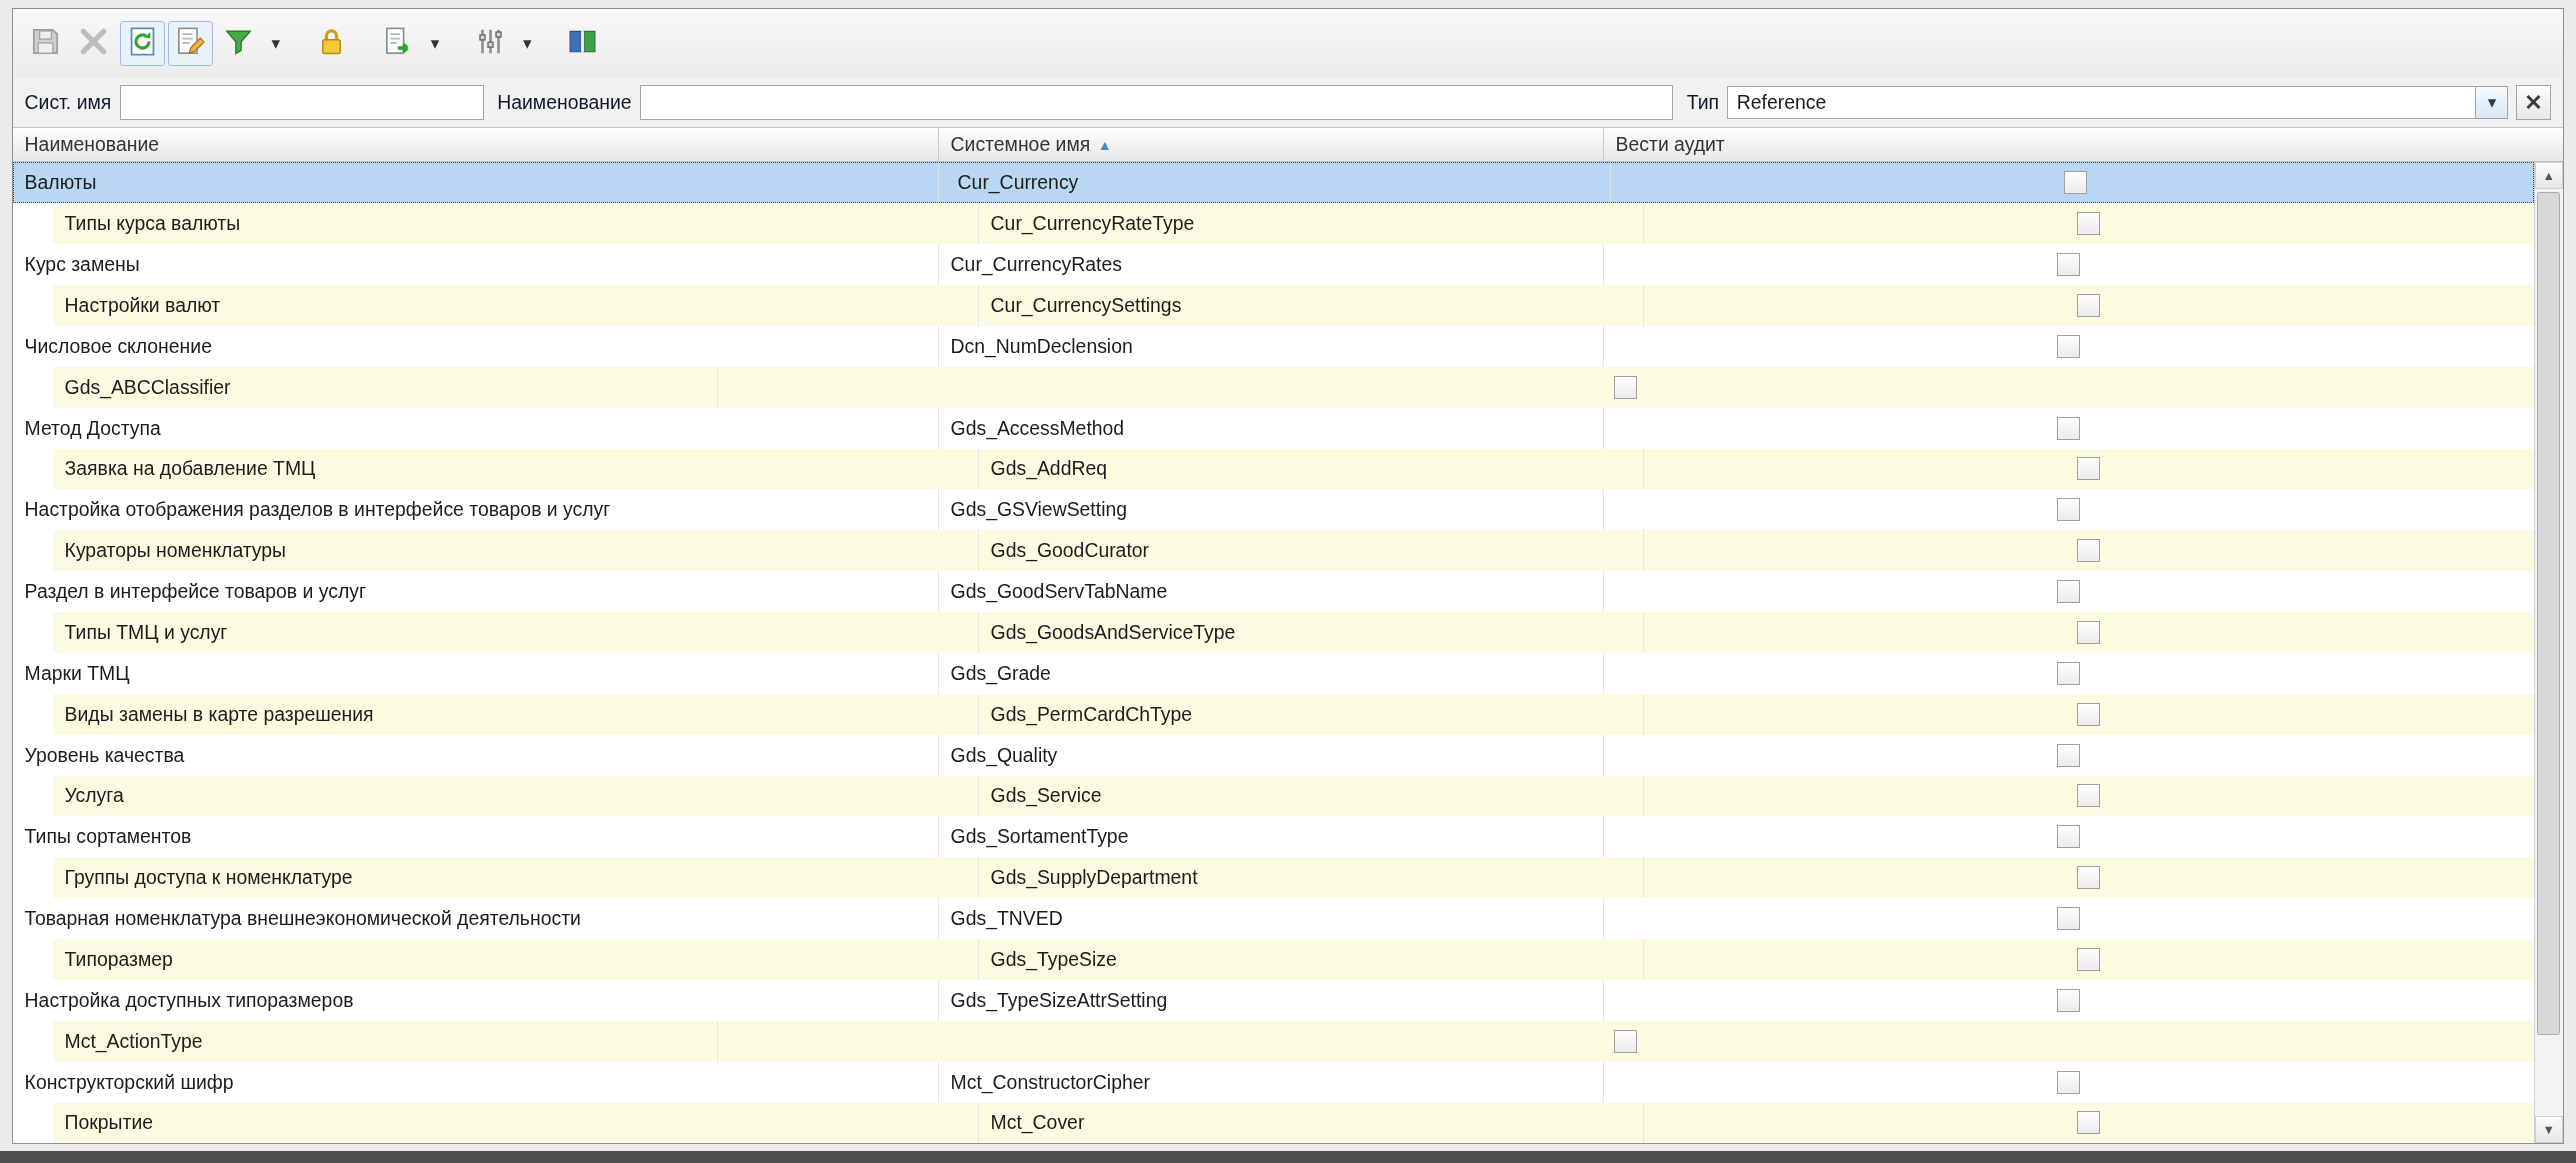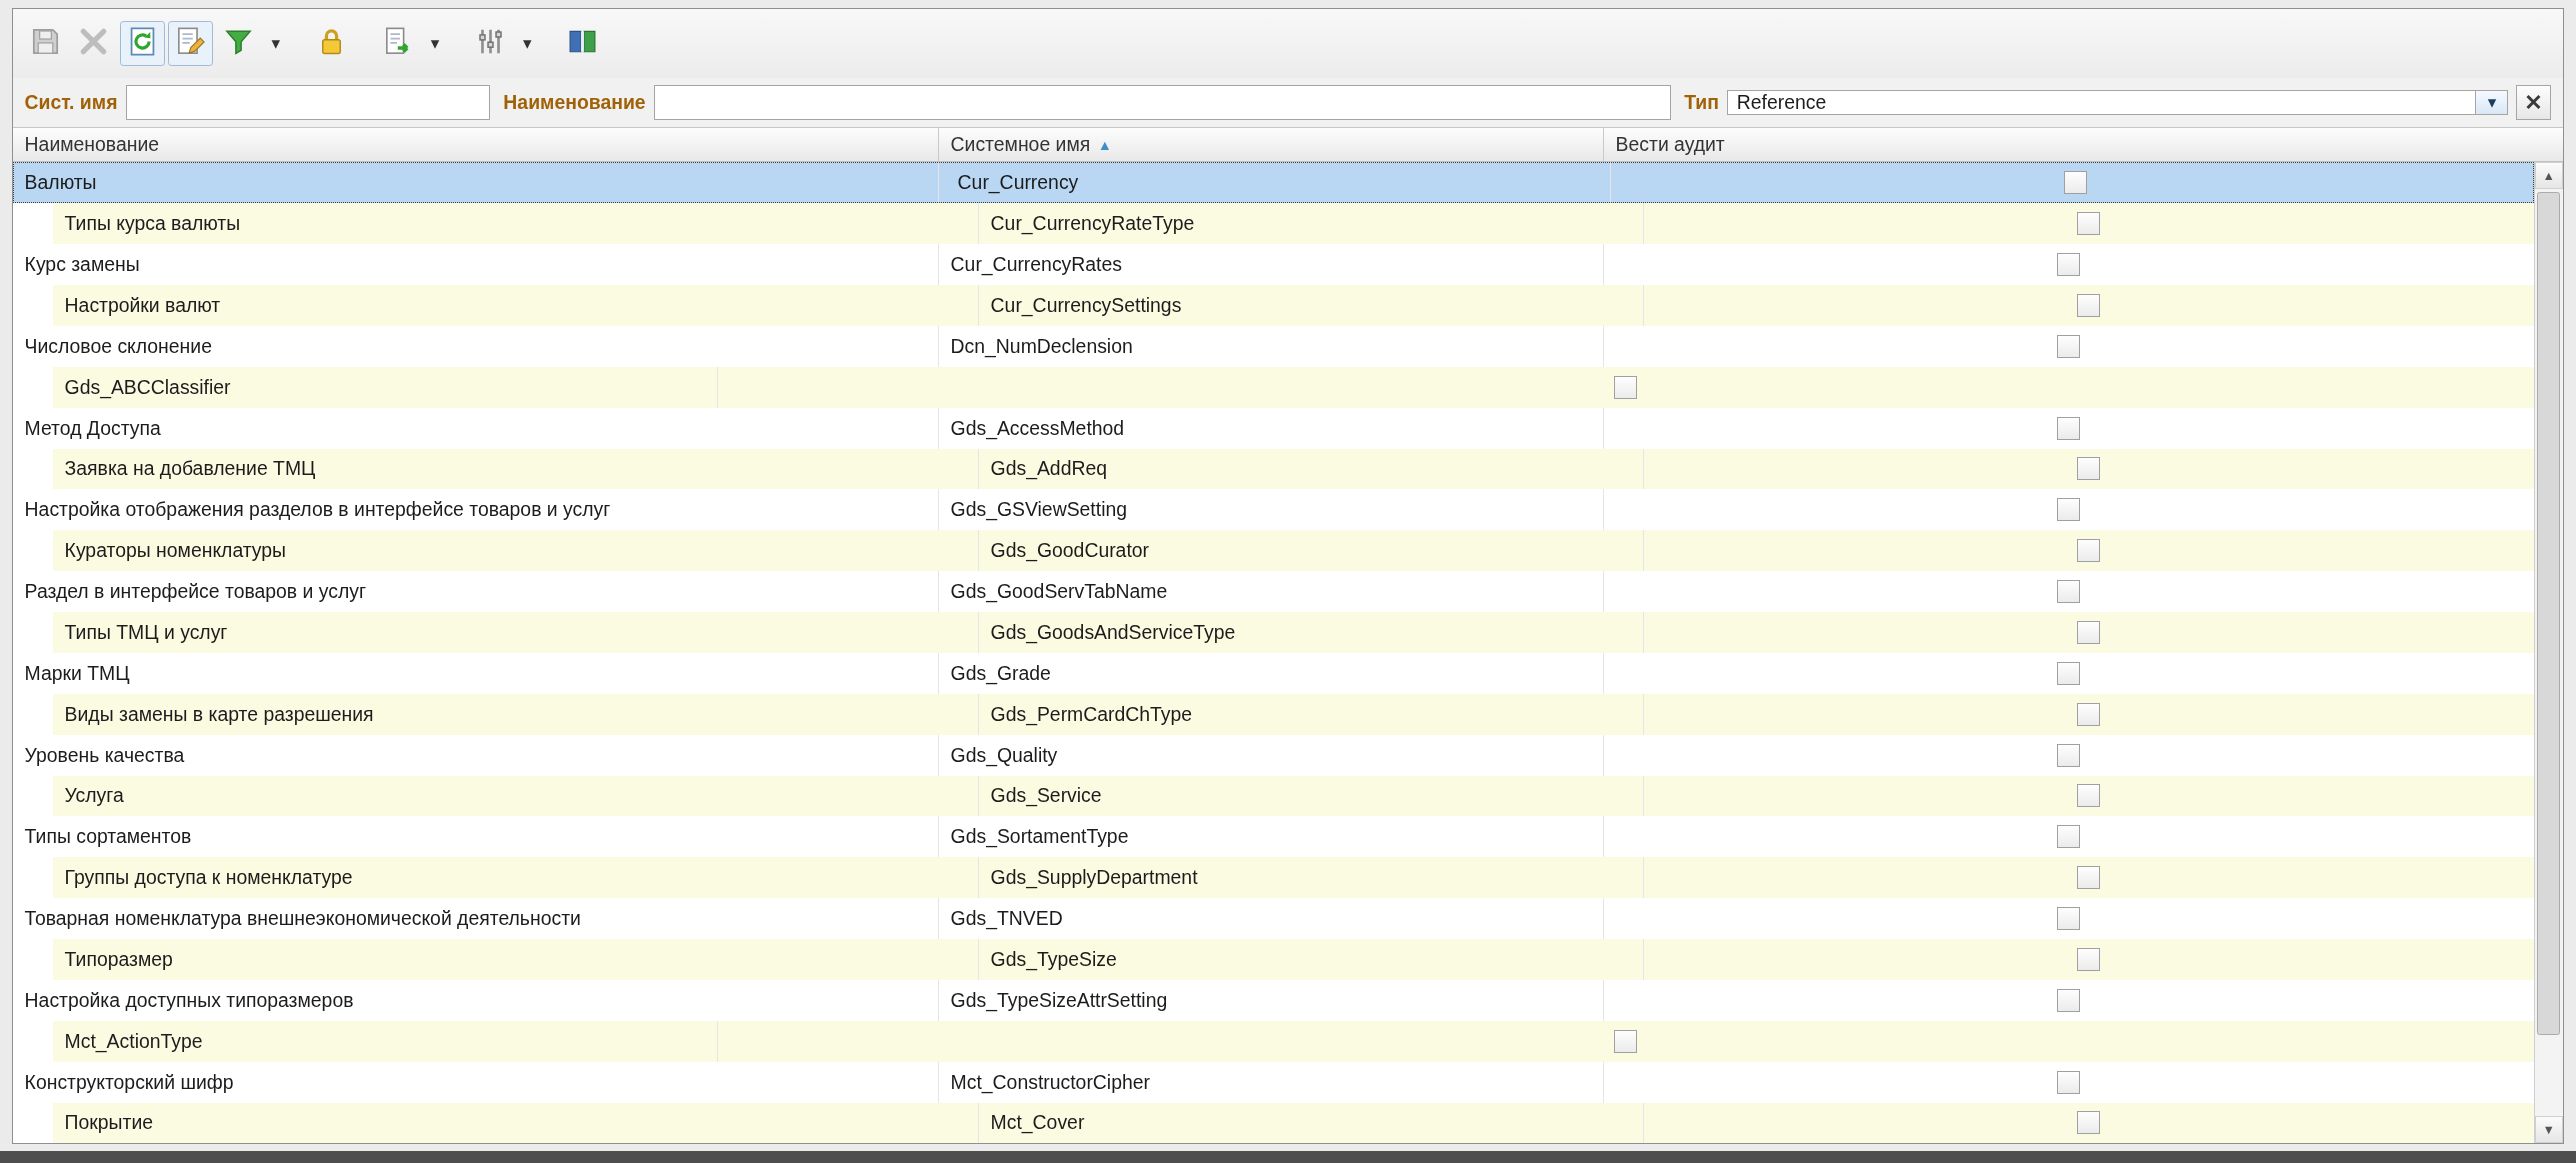--- a/index.html
+++ b/index.html
@@ -39,29 +39,29 @@
     color: #333; font-size: 17px; margin-right: 3.4px;
   }
   .tgap { width: 18.5px; }
   
   .filterbar {
     height: 49px; flex: 0 0 49px;
     display: flex; align-items: center;
     padding: 0 11.8px;
     background: #f1f1f1;
   }
-  .flabel { margin-right: 8.4px; white-space: nowrap; color: #a16207; font-weight: bold; }
+  .flabel { margin-right: 8.4px; white-space: nowrap; color: #0f172a; }
   .finput {
     height: 35px; border: 0.8px solid #a5a5a5; background: #fff;
     padding: 0 7.6px; font: inherit; color: #1c1c1c; outline: none;
   }
   .finput.sys { width: 364px; margin-right: 13.5px; }
   .finput.nam { flex: 1; margin-right: 13.5px; }
   .combo {
-    display: flex; height: 25px; width: 781px;
+    display: flex; height: 33px; width: 781px;
     border: 0.8px solid #a5a5a5; background: #fff;
   }
   .combo .val { flex: 1; display: flex; align-items: center; padding: 0 8.4px; overflow: hidden; white-space: nowrap; }
   .combo .cbtn {
     width: 32px; border-left: 0.8px solid #a5a5a5;
     background: linear-gradient(#f5faff, #d9e7f6);
     display: flex; align-items: center; justify-content: center;
     color: #1c3e5e; font-size: 17px;
   }
   .clearbtn {

